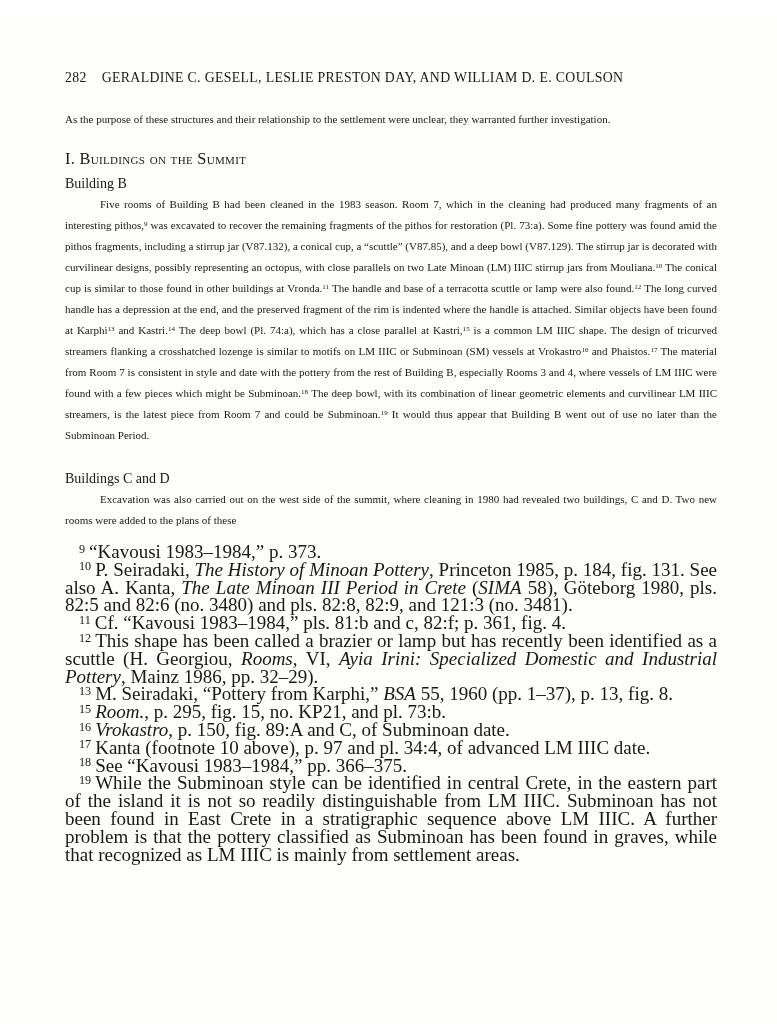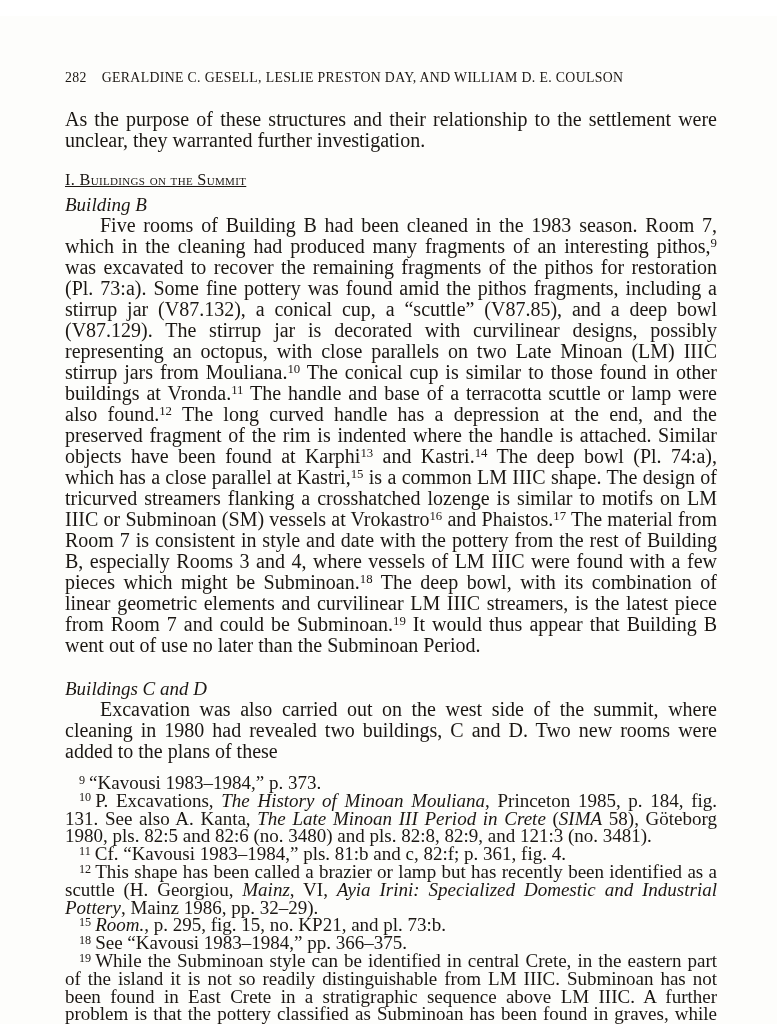--- a/index.html
+++ b/index.html
@@ -24,41 +24,39 @@
     font-size: 13.8px;
     line-height: 15px;
     letter-spacing: 0.025em;
     white-space: nowrap;
     margin: 0 0 24px 0;
   }
   .running-head .pagenum {
     margin-right: 15px;
   }
   .bodytext {
-    font-size: 20px;
+    font-size: 11px;
     line-height: 21px;
     text-align: justify;
     margin: 0;
   }
   p.bodytext.indent {
     text-indent: 35px;
   }
   .section-heading {
     font-size: 16.3px;
     font-weight: normal;
     font-variant: small-caps;
     letter-spacing: 0.02em;
     line-height: 21px;
     margin: 18px 0 0 0;
-    text-decoration: underline;
   }
   .subhead {
-    font-size: 19px;
+    font-size: 14px;
     font-weight: normal;
-    font-style: italic;
     line-height: 21px;
     margin: 4px 0 0 0;
   }
   .subhead.spaced {
     margin-top: 22px;
   }
   sup.ref {
     font-size: 64%;
     line-height: 0;
     vertical-align: baseline;
@@ -96,21 +94,24 @@
   <h3 class="subhead">Building B</h3>
 
   <p class="bodytext indent"><span>Five rooms of Building B had been cleaned in the 1983 season. Room 7, which in the cleaning had produced many fragments of an interesting pithos,</span><sup class="ref">9</sup><span> was excavated to recover the remaining fragments of the pithos for restoration (Pl. 73:a). Some fine pottery was found amid the pithos fragments, including a stirrup jar (V87.132), a conical cup, a “scuttle” (V87.85), and a deep bowl (V87.129). The stirrup jar is decorated with curvilinear designs, possibly representing an octopus, with close parallels on two Late Minoan (LM) IIIC stirrup jars from Mouliana.</span><sup class="ref">10</sup><span> The conical cup is similar to those found in other buildings at Vronda.</span><sup class="ref">11</sup><span> The handle and base of a terracotta scuttle or lamp were also found.</span><sup class="ref">12</sup><span> The long curved handle has a depression at the end, and the preserved fragment of the rim is indented where the handle is attached. Similar objects have been found at Karphi</span><sup class="ref">13</sup><span> and Kastri.</span><sup class="ref">14</sup><span> The deep bowl (Pl. 74:a), which has a close parallel at Kastri,</span><sup class="ref">15</sup><span> is a common LM IIIC shape. The design of tricurved streamers flanking a crosshatched lozenge is similar to motifs on LM IIIC or Subminoan (SM) vessels at Vrokastro</span><sup class="ref">16</sup><span> and Phaistos.</span><sup class="ref">17</sup><span> The material from Room 7 is consistent in style and date with the pottery from the rest of Building B, especially Rooms 3 and 4, where vessels of LM IIIC were found with a few pieces which might be Subminoan.</span><sup class="ref">18</sup><span> The deep bowl, with its combination of linear geometric elements and curvilinear LM IIIC streamers, is the latest piece from Room 7 and could be Subminoan.</span><sup class="ref">19</sup><span> It would thus appear that Building B went out of use no later than the Subminoan Period.</span></p>
 
   <h3 class="subhead spaced">Buildings C and D</h3>
 
   <p class="bodytext indent"><span>Excavation was also carried out on the west side of the summit, where cleaning in 1980 had revealed two buildings, C and D. Two new rooms were added to the plans of these</span></p>
 
   <section class="footnotes">
     <p class="footnote"><sup class="ref fn-num">9</sup><span><span>“Kavousi 1983–1984,” p. 373.</span></span></p>
-    <p class="footnote"><sup class="ref fn-num">10</sup><span><span>P. Excavations, </span><i>The History of Minoan Mouliana</i><span>, Princeton 1985, p. 184, fig. 131. See also A. Kanta, </span><i>The Late Minoan III Period in Crete</i><span> (</span><i>SIMA</i><span> 58), Göteborg 1980, pls. 82:5 and 82:6 (no. 3480) and pls. 82:8, 82:9, and 121:3 (no. 3481).</span></span></p>
+    <p class="footnote"><sup class="ref fn-num">10</sup><span><span>P. Seiradaki, </span><i>The History of Minoan Pottery</i><span>, Princeton 1985, p. 184, fig. 131. See also A. Kanta, </span><i>The Late Minoan III Period in Crete</i><span> (</span><i>SIMA</i><span> 58), Göteborg 1980, pls. 82:5 and 82:6 (no. 3480) and pls. 82:8, 82:9, and 121:3 (no. 3481).</span></span></p>
     <p class="footnote"><sup class="ref fn-num">11</sup><span><span>Cf. “Kavousi 1983–1984,” pls. 81:b and c, 82:f; p. 361, fig. 4.</span></span></p>
-    <p class="footnote"><sup class="ref fn-num">12</sup><span><span>This shape has been called a brazier or lamp but has recently been identified as a scuttle (H. Georgiou, </span><i>Mainz</i><span>, VI, </span><i>Ayia Irini: Specialized Domestic and Industrial Pottery</i><span>, Mainz 1986, pp. 32–29).</span></span></p>
+    <p class="footnote"><sup class="ref fn-num">12</sup><span><span>This shape has been called a brazier or lamp but has recently been identified as a scuttle (H. Georgiou, </span><i>Rooms</i><span>, VI, </span><i>Ayia Irini: Specialized Domestic and Industrial Pottery</i><span>, Mainz 1986, pp. 32–29).</span></span></p>
+    <p class="footnote"><sup class="ref fn-num">13</sup><span><span>M. Seiradaki, “Pottery from Karphi,” </span><i>BSA</i><span> 55, 1960 (pp. 1–37), p. 13, fig. 8.</span></span></p>
     <p class="footnote"><sup class="ref fn-num">15</sup><span><i>Room.</i><span>, p. 295, fig. 15, no. KP21, and pl. 73:b.</span></span></p>
+    <p class="footnote"><sup class="ref fn-num">16</sup><span><i>Vrokastro</i><span>, p. 150, fig. 89:A and C, of Subminoan date.</span></span></p>
+    <p class="footnote"><sup class="ref fn-num">17</sup><span><span>Kanta (footnote 10 above), p. 97 and pl. 34:4, of advanced LM IIIC date.</span></span></p>
     <p class="footnote"><sup class="ref fn-num">18</sup><span><span>See “Kavousi 1983–1984,” pp. 366–375.</span></span></p>
     <p class="footnote"><sup class="ref fn-num">19</sup><span><span>While the Subminoan style can be identified in central Crete, in the eastern part of the island it is not so readily distinguishable from LM IIIC. Subminoan has not been found in East Crete in a stratigraphic sequence above LM IIIC. A further problem is that the pottery classified as Subminoan has been found in graves, while that recognized as LM IIIC is mainly from settlement areas.</span></span></p>
   </section>
 
 </div>
 
 </body></html>

